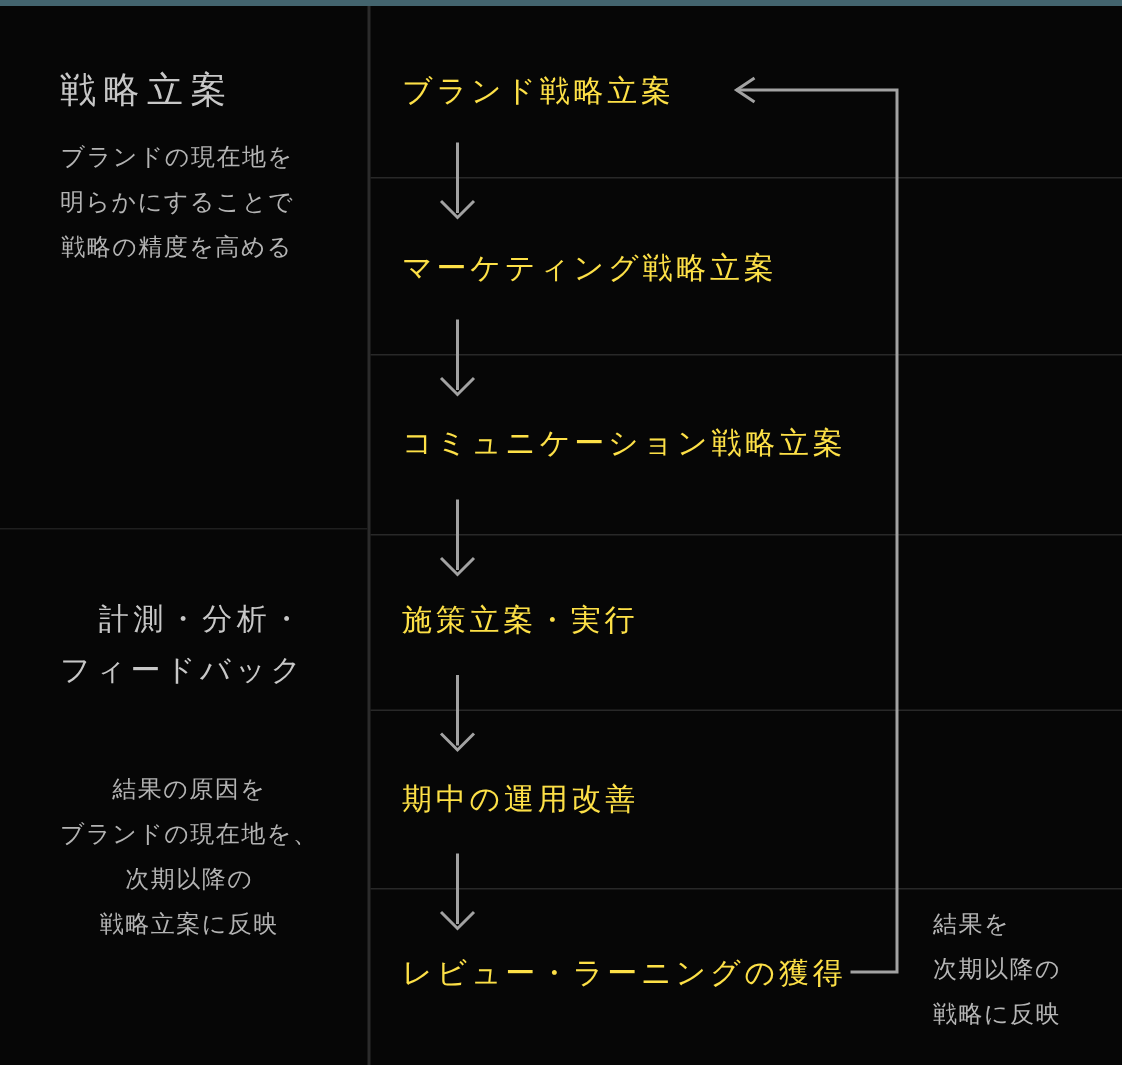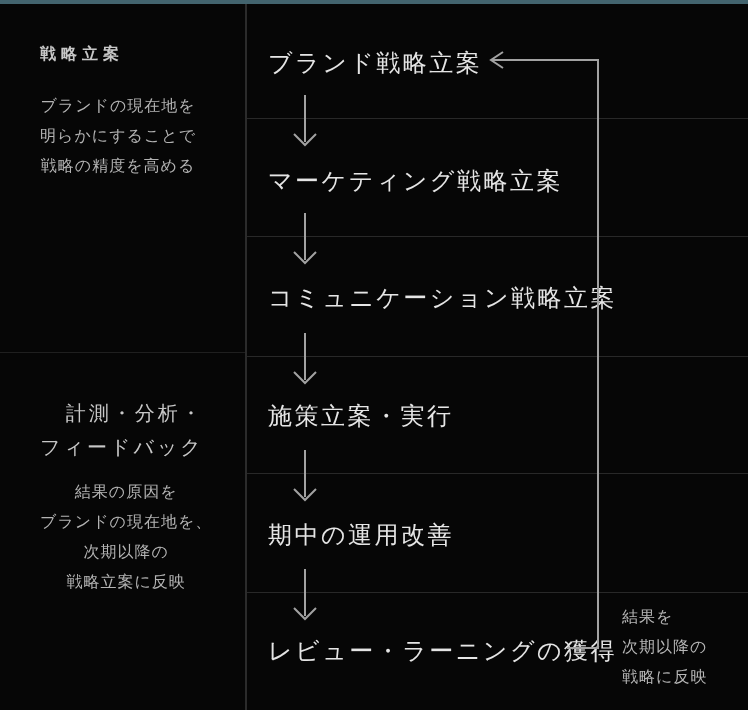--- a/index.html
+++ b/index.html
@@ -8,27 +8,27 @@
     background:#060606;
     font-family:"Liberation Serif","DejaVu Serif",serif;
   }
   .accent-bar{position:absolute;top:0;left:0;width:748px;height:4px;background:#43646e;}
   .vsep{position:absolute;left:245px;top:4px;width:2px;height:706px;background:#2b2b2b;}
   .hdiv{position:absolute;left:247px;width:501px;height:1px;background:#282828;}
   .hdiv.d0{top:118px}.hdiv.d1{top:236px}.hdiv.d2{top:356px}.hdiv.d3{top:473px}.hdiv.d4{top:592px}
   .left-div{position:absolute;left:0;top:352px;width:245px;height:1px;background:#1f1f1f;}
   .sec-heading{position:absolute;left:40px;margin:0;font-weight:normal;color:#c7c7c7;white-space:nowrap;}
   .sec-heading .ln{display:block;}
-  .heading-1{top:44px;font-size:16px;letter-spacing:5px;font-weight:bold;}
+  .heading-1{top:44px;font-size:24px;letter-spacing:5px;}
   .heading-2{top:396px;font-size:20px;letter-spacing:3px;line-height:34px;text-align:right;}
   .sec-desc{position:absolute;left:40px;margin:0;color:#b3b3b3;font-size:16px;line-height:30px;letter-spacing:1px;white-space:nowrap;}
   .sec-desc .ln{display:block;text-align:center;}
   .desc-1{top:91px;}
-  .desc-2{top:477px;}
-  .flow-step{position:absolute;left:268px;color:#e5e5e5;font-size:24px;letter-spacing:2.5px;white-space:nowrap;}
+  .desc-2{top:512px;}
+  .flow-step{position:absolute;left:268px;color:#fde047;font-size:20px;letter-spacing:2.5px;white-space:nowrap;}
   .s0{top:47px}.s1{top:165px}.s2{top:282px}.s3{top:400px}.s4{top:519px}.s5{top:635px}
   .note{position:absolute;left:622px;top:602px;margin:0;color:#b6b6b6;font-size:16px;line-height:30px;letter-spacing:1px;white-space:nowrap;}
   .note .ln{display:block;}
   .arrows{position:absolute;top:0;left:0;width:748px;height:710px;pointer-events:none;}
 </style>
 </head>
 <body>
 
 <div class="stage">
 

